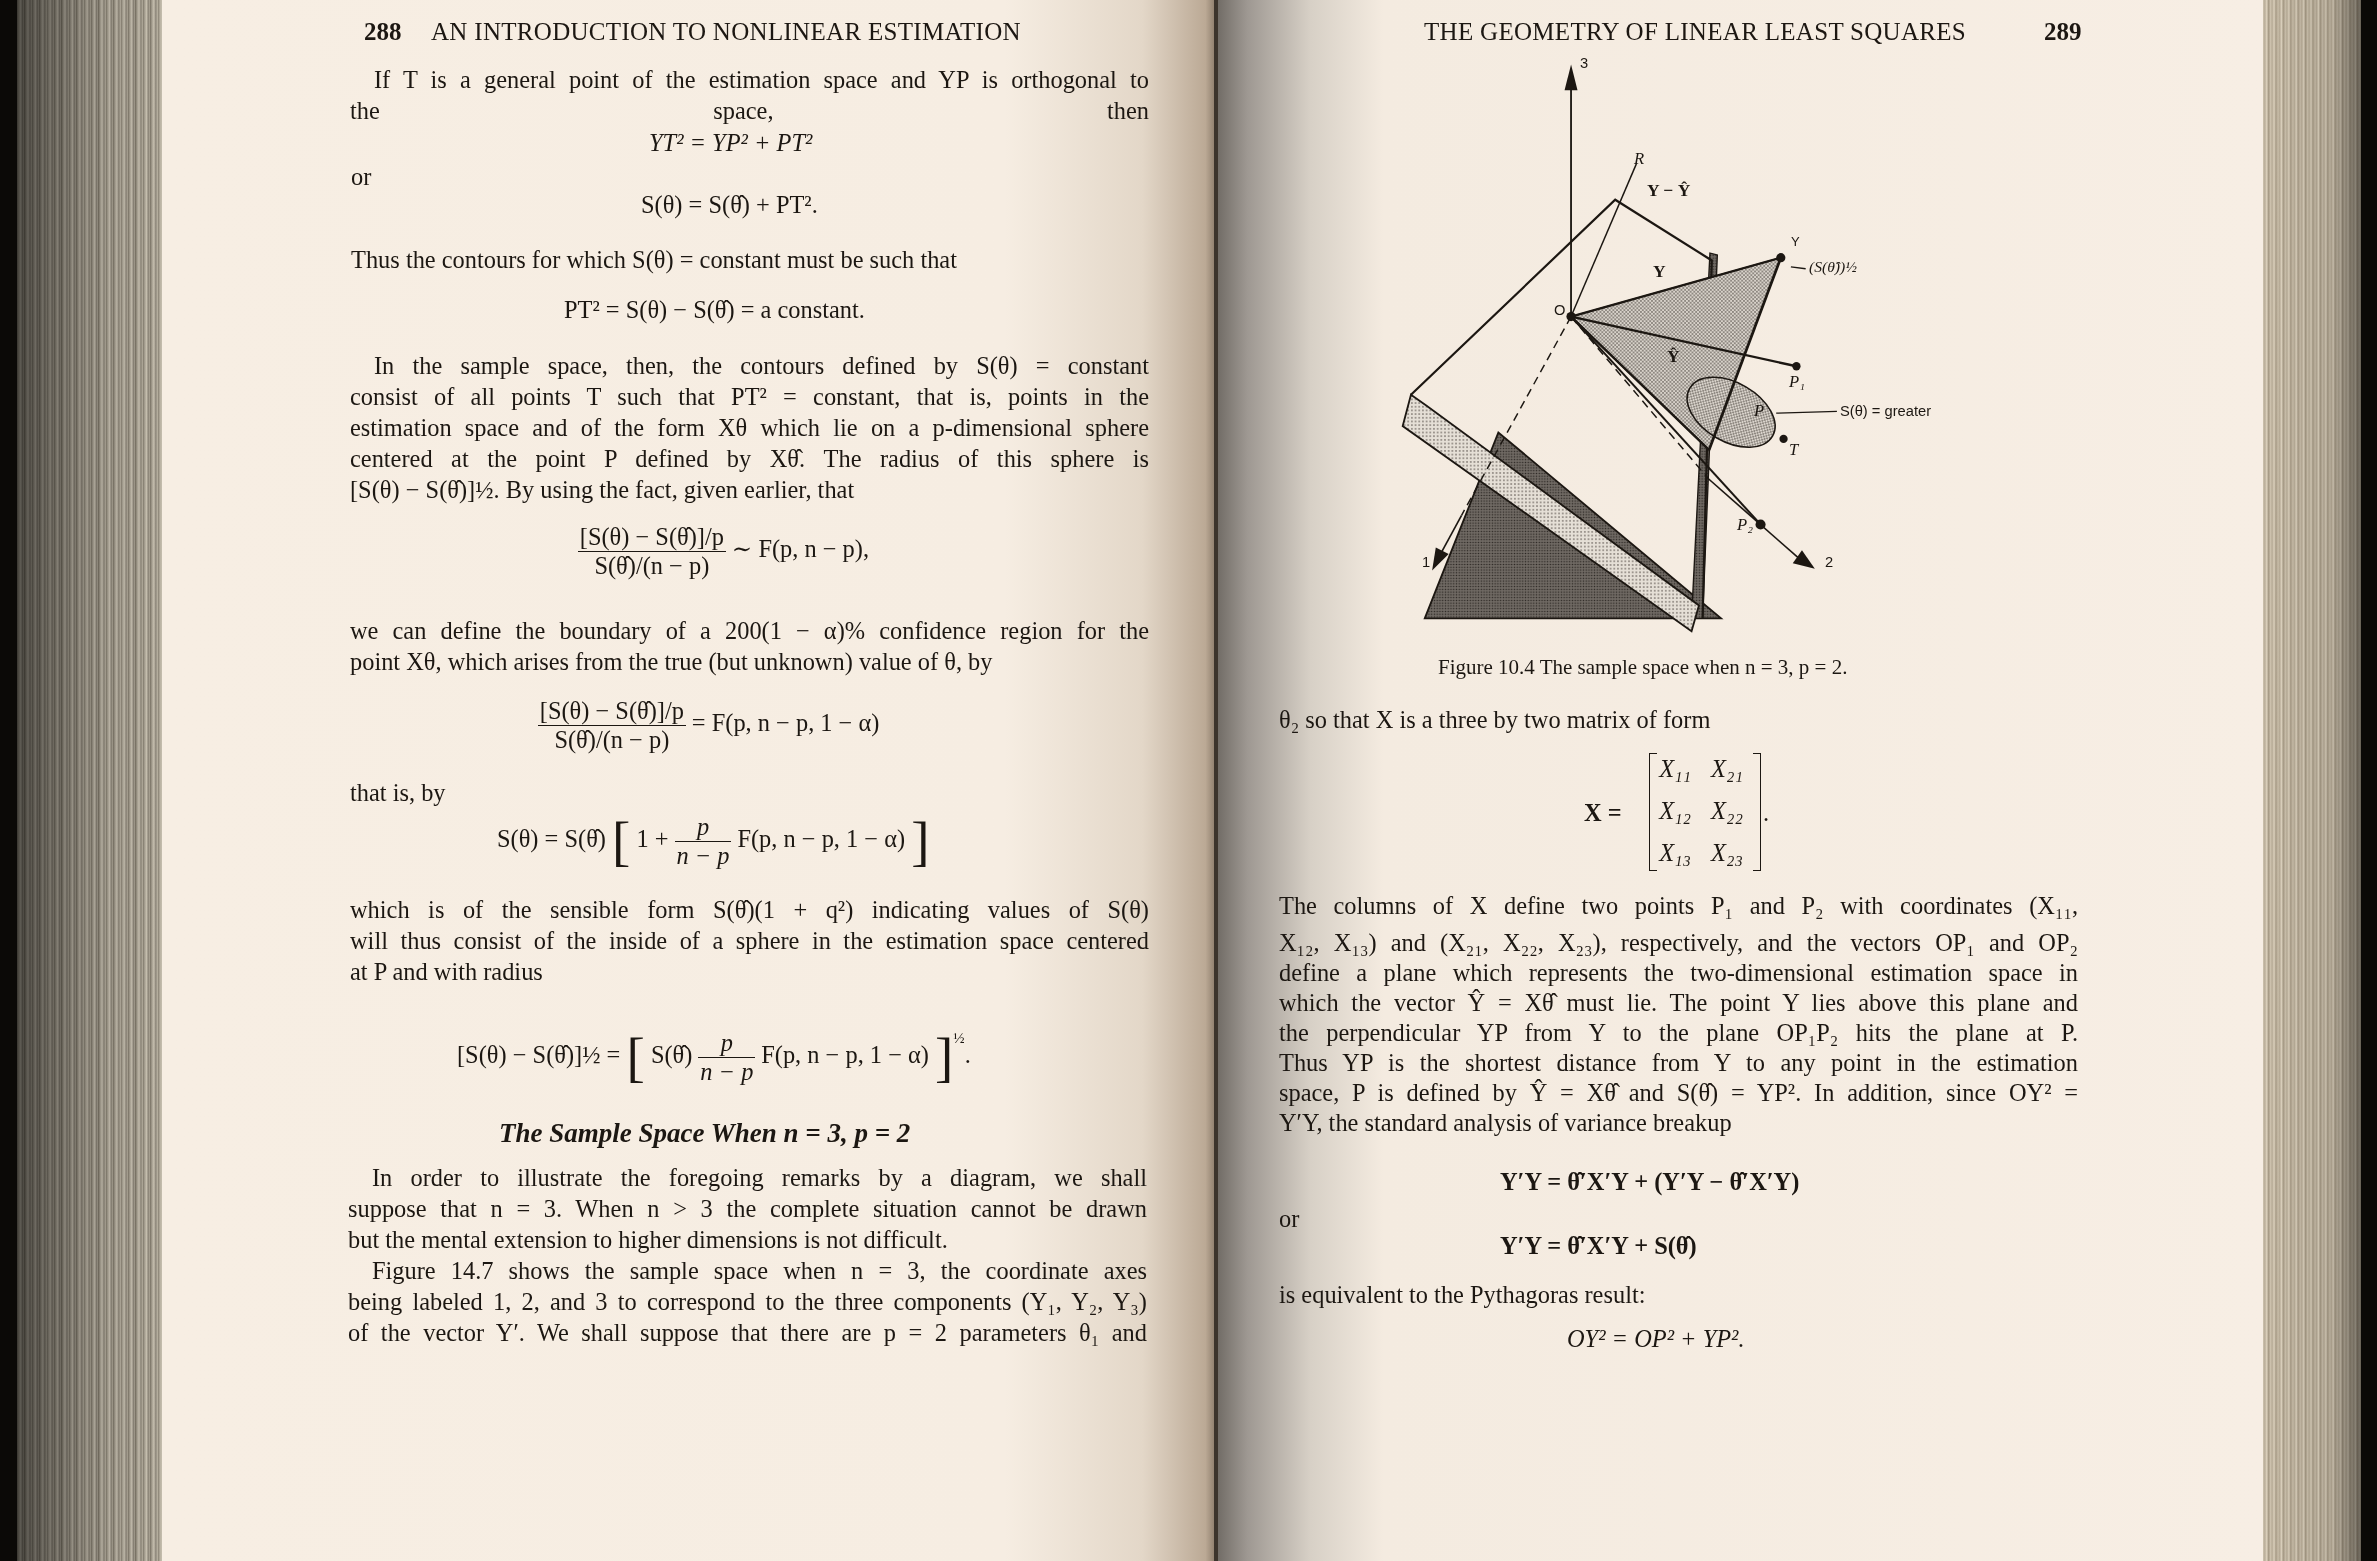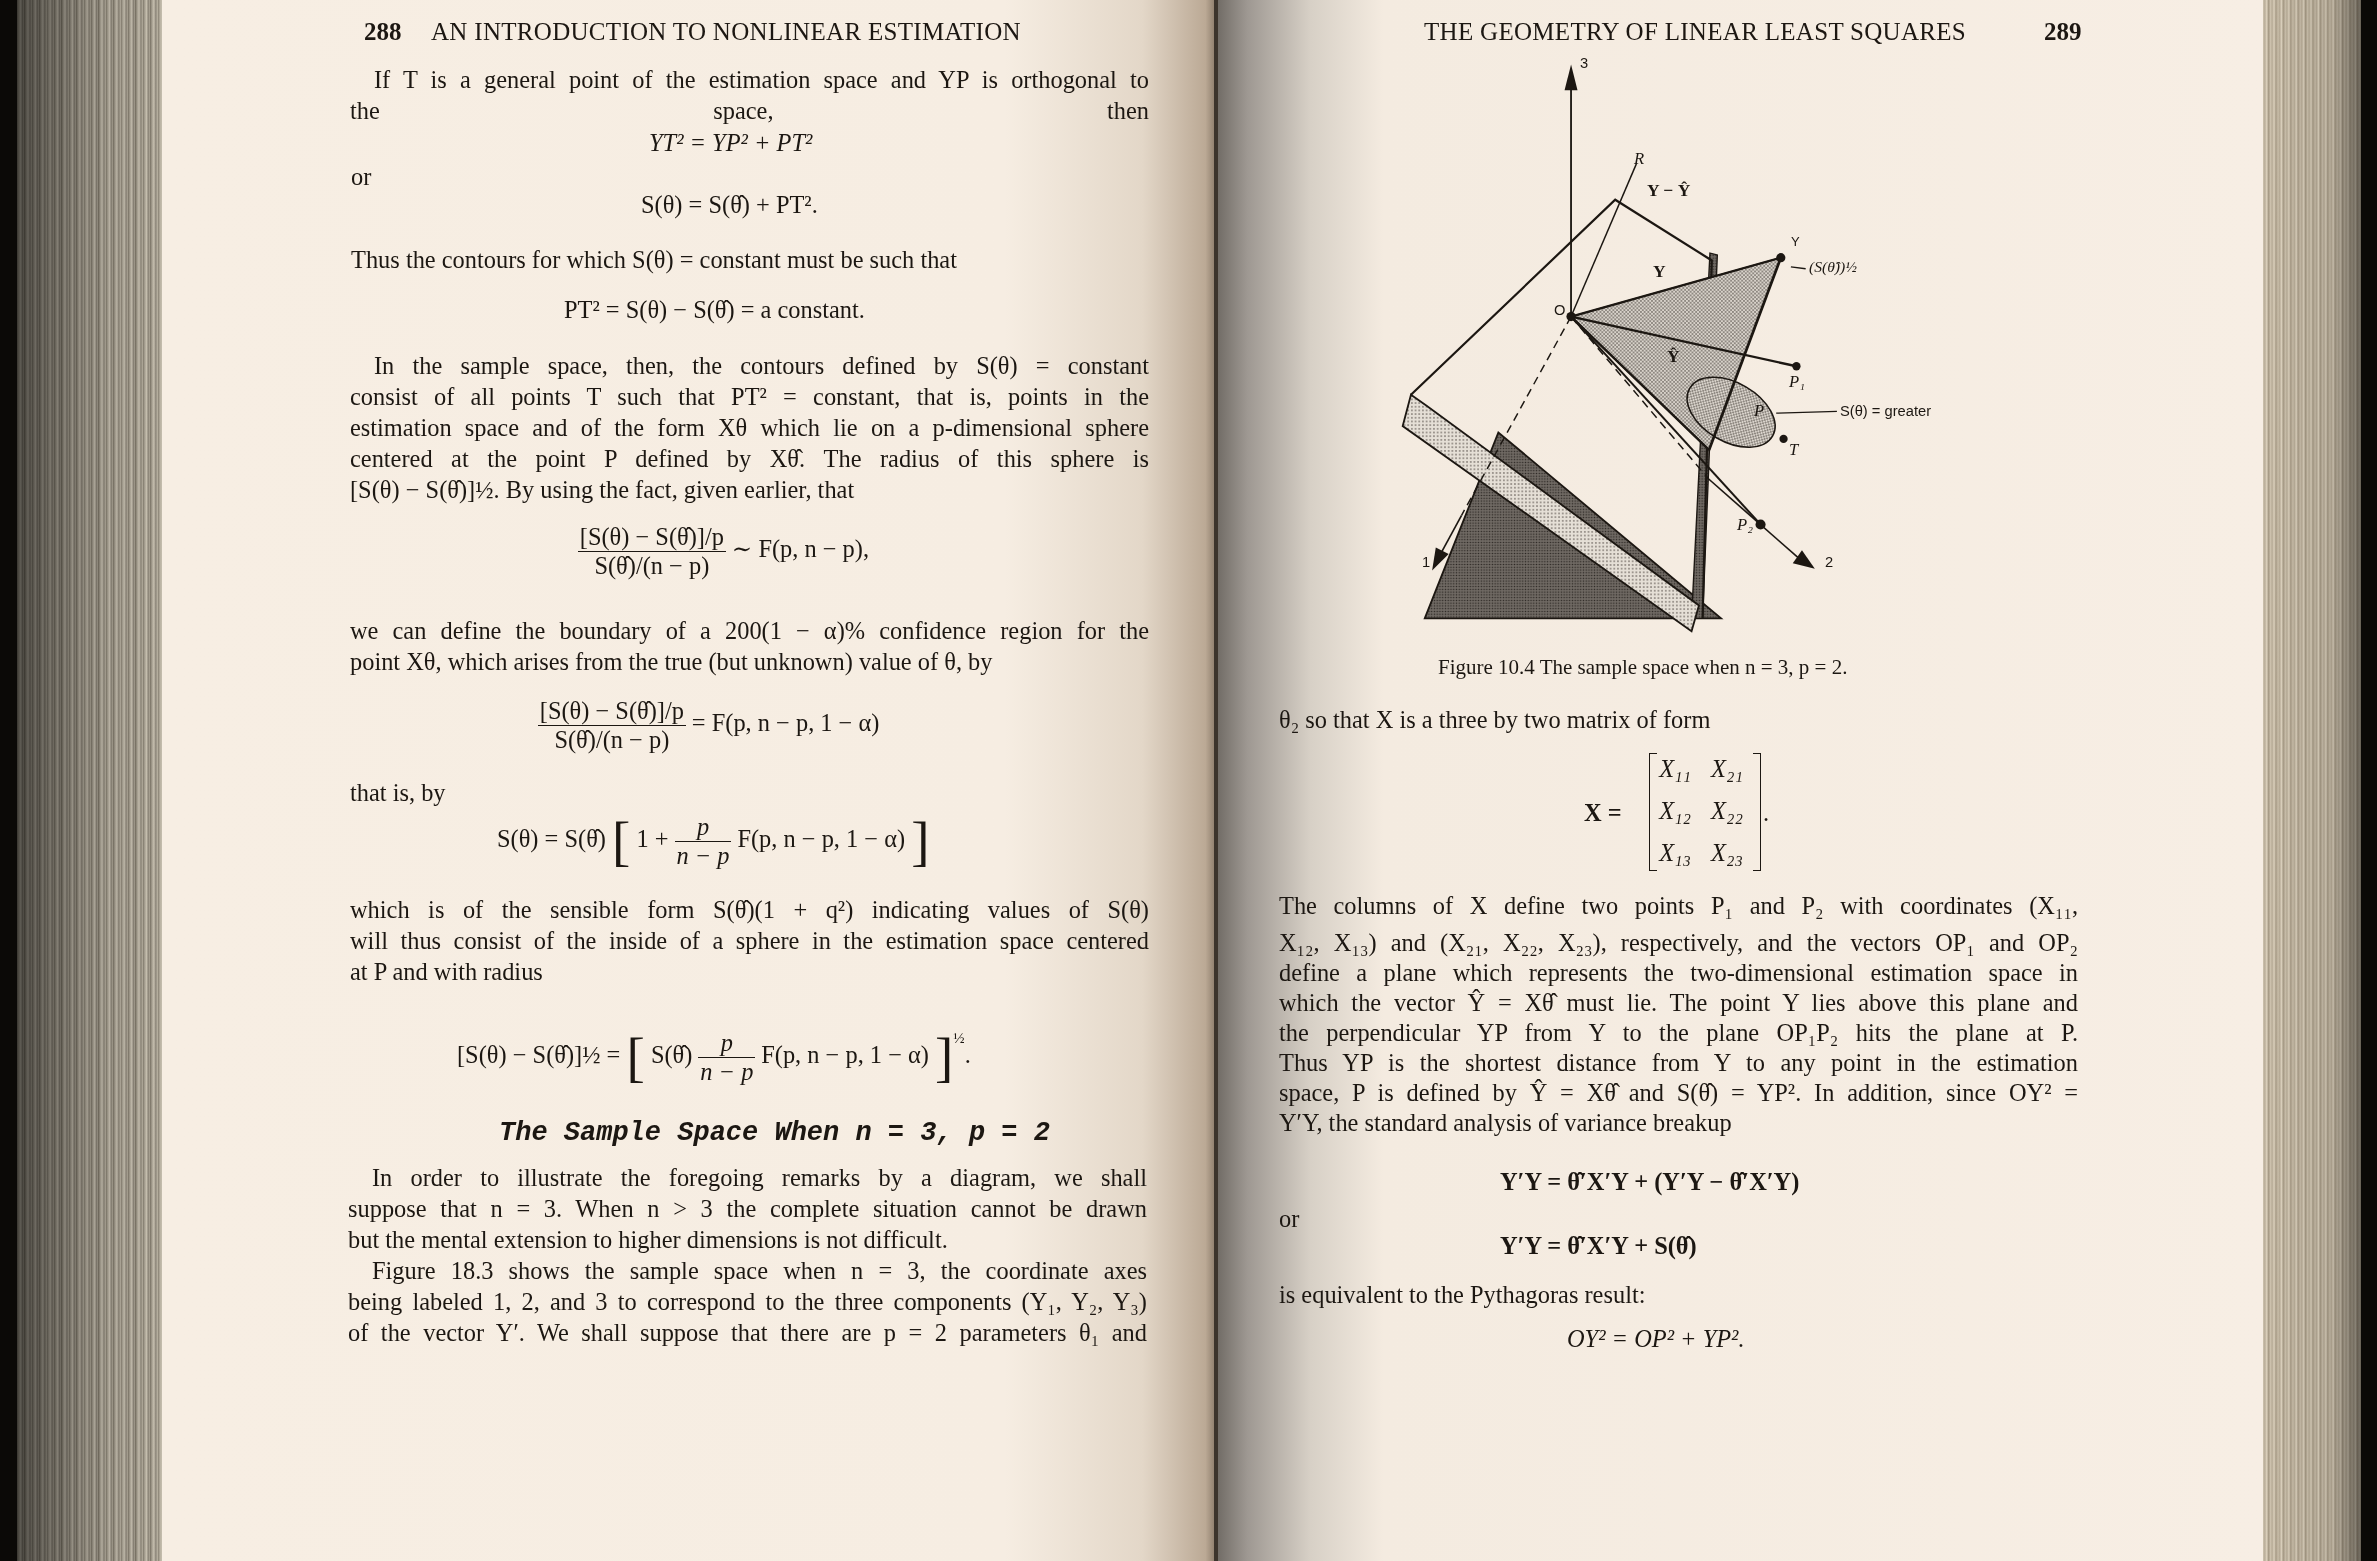--- a/index.html
+++ b/index.html
@@ -18,21 +18,21 @@
   .runhead { font-size:25px; letter-spacing:0.3px;text-align:right; }
   .pagenum { font-weight:bold; font-size:25px; }
   .txt { font-size:24.4px; line-height:31px; text-align:justify; text-align-last:justify; }
   .line { white-space:nowrap; }
   .eq { font-size:24.4px; white-space:nowrap; }
   .it { font-style:italic; }
   .bf { font-weight:bold; }
   .frac { display:inline-block; vertical-align:middle; text-align:center; }
   .frac > span { display:block; padding:0 1.8px; }
   .frac > span.num { border-bottom:1.5px solid #1c1712; }
-  .heading { font-size:27px; font-style:italic; font-weight:bold;font-family:Liberation Mono, monospace; }
+  .heading { font-size:27px; font-style:italic; font-weight:bold; }
   .caption { font-size:21px; }
   .diag-label { font-family:"Liberation Sans","DejaVu Sans",sans-serif; font-size:14.7px; }
   sup, sub { font-size:62%; }
 </style>
 </head>
 <body>
 
 <div class="abs edge-left"></div>
 <div class="abs edge-left-shade"></div>
 <div class="abs page-left"></div>
@@ -117,21 +117,21 @@
 
 <div class="abs heading" style="left:499px;top:1118px;">The Sample Space When n = 3, p = 2</div>
 
 <div class="abs txt" style="left:348px;top:1162px;width:799px;">
   <div style="text-indent:24px;">In order to illustrate the foregoing remarks by a diagram, we shall</div>
   <div>suppose that n = 3. When n &gt; 3 the complete situation cannot be drawn</div>
   <div style="text-align-last:left;">but the mental extension to higher dimensions is not difficult.</div>
 </div>
 
 <div class="abs txt" style="left:348px;top:1255px;width:799px;">
-  <div style="text-indent:24px;">Figure 18.3 shows the sample space when n = 3, the coordinate axes</div>
+  <div style="text-indent:24px;">Figure 14.7 shows the sample space when n = 3, the coordinate axes</div>
   <div>being labeled 1, 2, and 3 to correspond to the three components (Y₁, Y₂, Y₃)</div>
   <div>of the vector Y′. We shall suppose that there are p = 2 parameters θ₁ and</div>
 </div>
 
 <div class="abs runhead" style="left:1424px;top:18.4px;">THE GEOMETRY OF LINEAR LEAST SQUARES</div>
 <div class="abs pagenum" style="left:2044px;top:18.4px;">289</div>
 
 <svg class="abs" style="left:1399px;top:46px;" width="598" height="589" viewBox="1520 50 650 640">
   <defs>
     <pattern id="dots" width="4" height="4" patternUnits="userSpaceOnUse">

